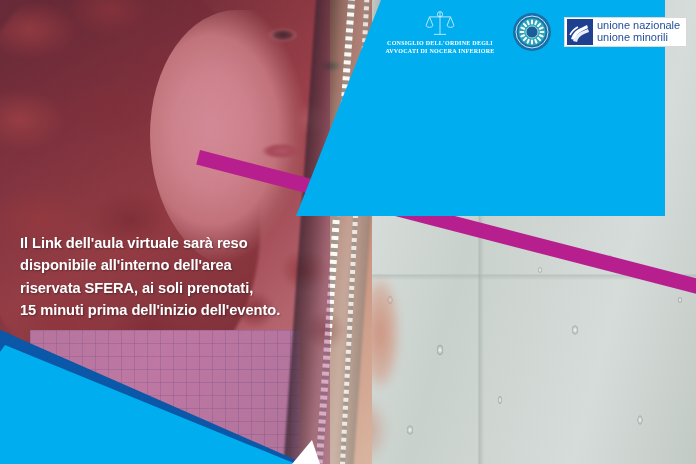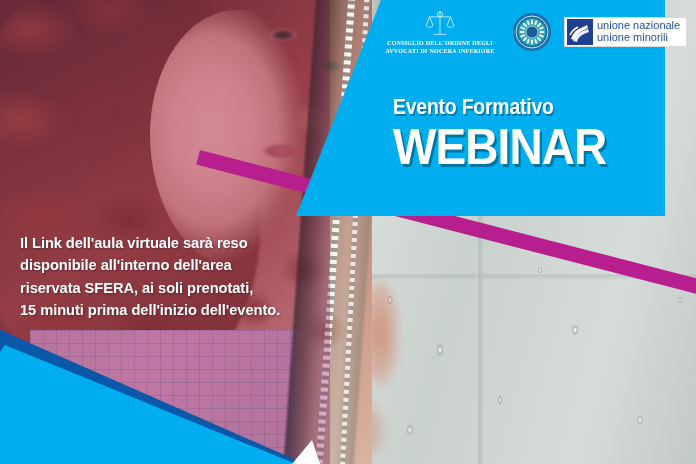--- a/index.html
+++ b/index.html
@@ -457,24 +457,20 @@
         </svg>
       </span>
       <span class="uncm-txt">
         <span>unione nazionale</span>
         <span>unione minorili</span>
       </span>
     </div>
 
   </div>
 
-  <div class="headline">
-    <div class="kicker">Evento Formativo</div>
-    <div class="main">WEBINAR</div>
-  </div>
 
   <div class="body-copy">
     <span class="ln">Il Link dell'aula virtuale sarà reso</span>
     <span class="ln">disponibile all'interno dell'area</span>
     <span class="ln">riservata SFERA, ai soli prenotati,</span>
     <span class="ln">15 minuti prima dell'inizio dell'evento.</span>
   </div>
 
 </div>
 

